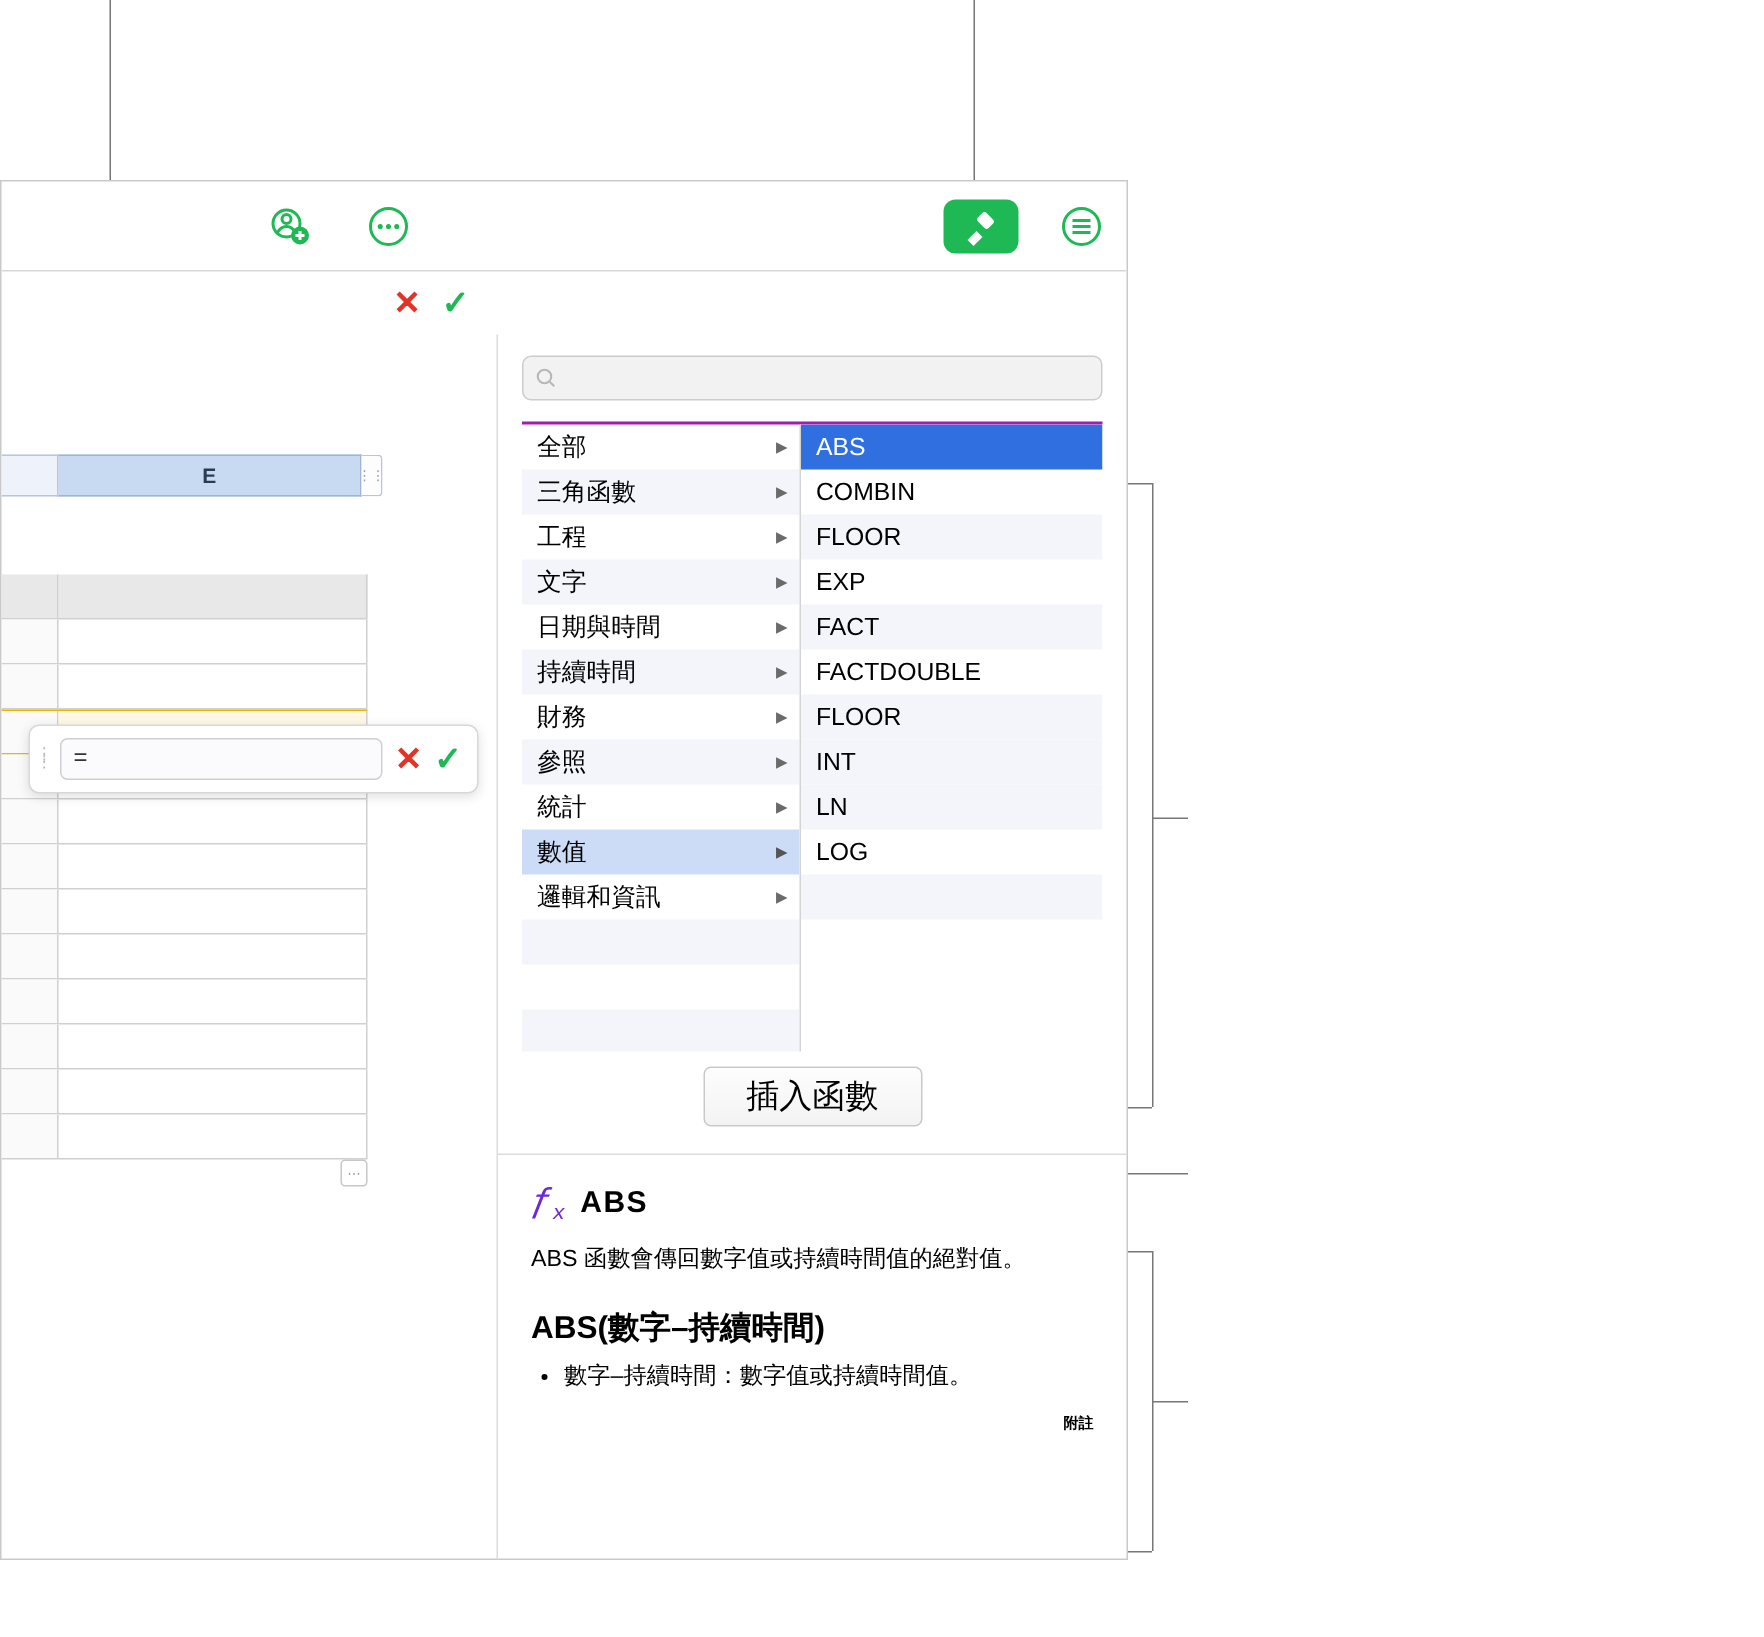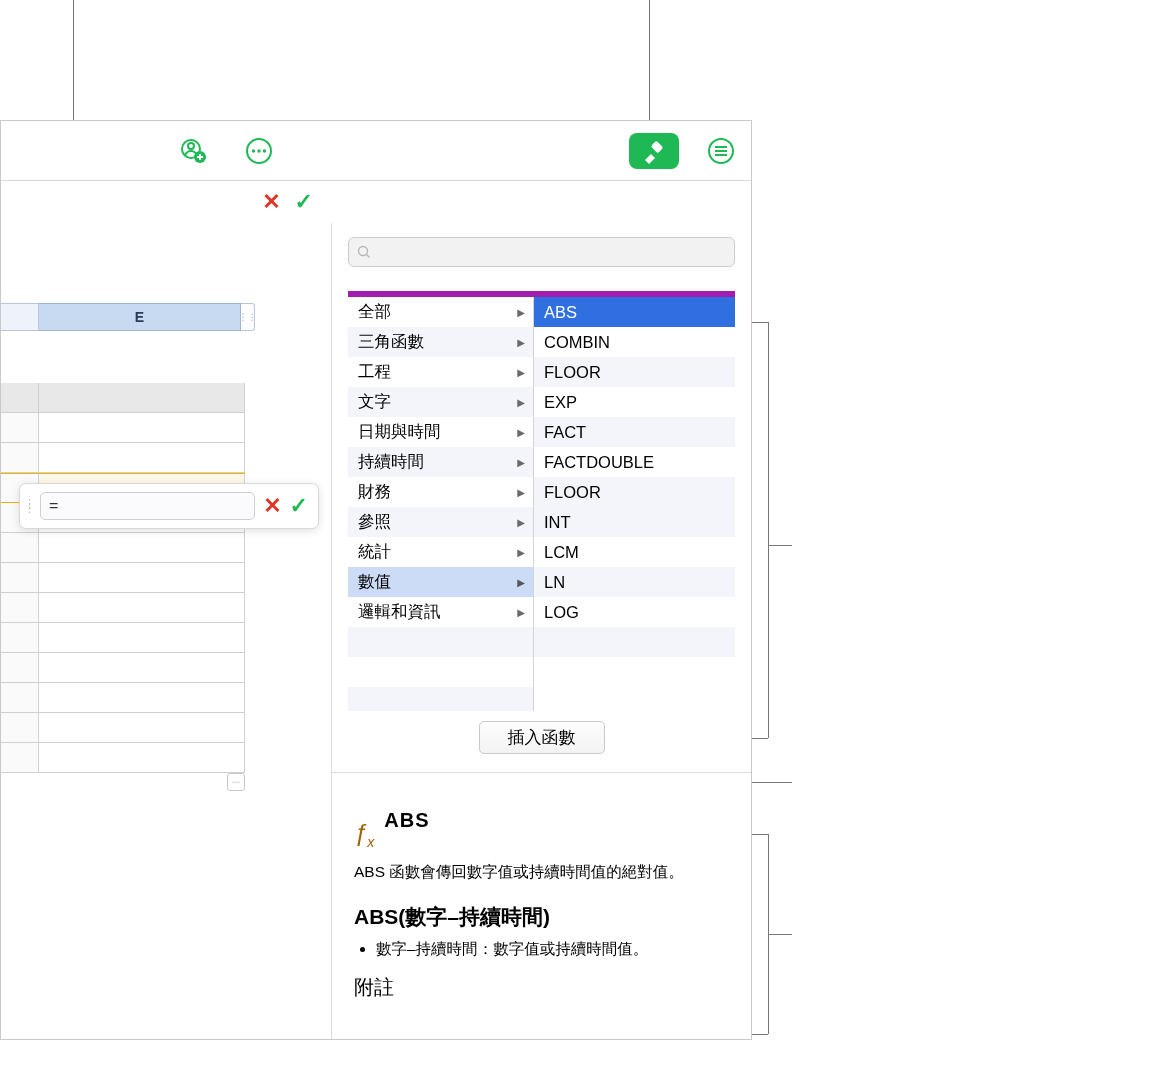--- a/index.html
+++ b/index.html
@@ -51,54 +51,54 @@
   .search-field {
     width: 100%; height: 30px;
     border: 1px solid #ccc; border-radius: 6px;
     background: #f2f2f2;
     display:flex; align-items:center; padding: 0 8px;
   }
   .search-field svg { opacity:.55; }
   .search-field input { flex:1; border:none; background:transparent; outline:none; font-size:14px; margin-left:6px; }
 
   .browser {
-    margin-top: 24px; display:flex; height: 420px;
-    border-top: 6px solid #a21caf;
+    margin-top: 14px; display:flex; height: 420px;
+    border-top: 2px solid #a21caf;
     justify-content: center;
   }
   .cat-col { width: 185px; overflow:hidden; }
   .func-col { flex:1; border-left: 1px solid #d4d4d4; overflow:hidden;}
   .row {
     height: 30px; display:flex; align-items:center; justify-content:space-between;
     padding: 0 8px 0 10px; font-size:16.5px;
     cursor:pointer;
   }
   .row.alt { background: #f3f5fa; }
   .row.sel-cat { background: #cddcf6; }
   .row.sel-func { background: #2f6fe0; color:#fff; }
   .row .tri { font-size:10px; color:#6a6a6a; }
   .row.sel-cat .tri { color:#555; }
 
   .insert-button {
     display:block; margin: 10px auto 0 auto;
-    padding: 4px 28px; font-size:17px;
+    padding: 4px 28px; font-size:22px;
     border:1px solid #c9c9c9; border-radius:5px;
     background:linear-gradient(#fdfdfd,#f3f3f3); cursor:pointer;
   }
   .hr-split { margin: 18px -16px 0 -16px; border:none; border-top:1px solid #dcdcdc;}
 
   .help-pane { padding: 18px 6px 0 6px; }
   .help-title-row { display:flex; align-items:center; gap:10px; margin-bottom:10px;}
-  .fx-icon { font-family: Liberation Sans, sans-serif; font-style: italic; font-size:24px; color:#a16207;margin-top:28px;}
+  .fx-icon { font-family: Liberation Mono, monospace; font-style: italic; font-size:24px; color:#6d28d9;}
   .help-title { font-size:20px; font-weight:700; letter-spacing:1px;}
   .help-desc { font-size:15.5px; line-height:1.6; margin-bottom:18px;}
   .help-syntax { font-size:21px; font-weight:700; margin-bottom:8px;}
   .help-pane ul { padding-left: 22px; font-size:15.5px; margin-bottom:14px;}
   .help-pane ul li b { font-weight:400; }
-  .help-notes-h { font-size:20px; font-weight:400; }
+  .help-notes-h { font-size:10px; font-weight:700;text-align:right; }
 
   
   .sheet {
     position:absolute; left:0; top:102px; width:330px; bottom:0;
   }
   .col-headers {
     position:absolute; left:0; top:80px; right:76px; height:28px;
     display:flex;
   }
   .col-spacer { width:38px; border:1px solid #b9c6da; border-left:none; background:#eef3fb;}
@@ -342,23 +342,20 @@
           </div>
           <div class="row">
             <span>FACTDOUBLE</span>
           </div>
           <div class="row alt">
             <span>FLOOR</span>
           </div>
           <div class="row alt">
             <span>INT</span>
           </div>
-          <div class="row">
-            <span>LCM</span>
-          </div>
           <div class="row alt">
             <span>LN</span>
           </div>
           <div class="row">
             <span>LOG</span>
           </div>
           <div class="row alt"></div>
         </div>
     </div>
 

